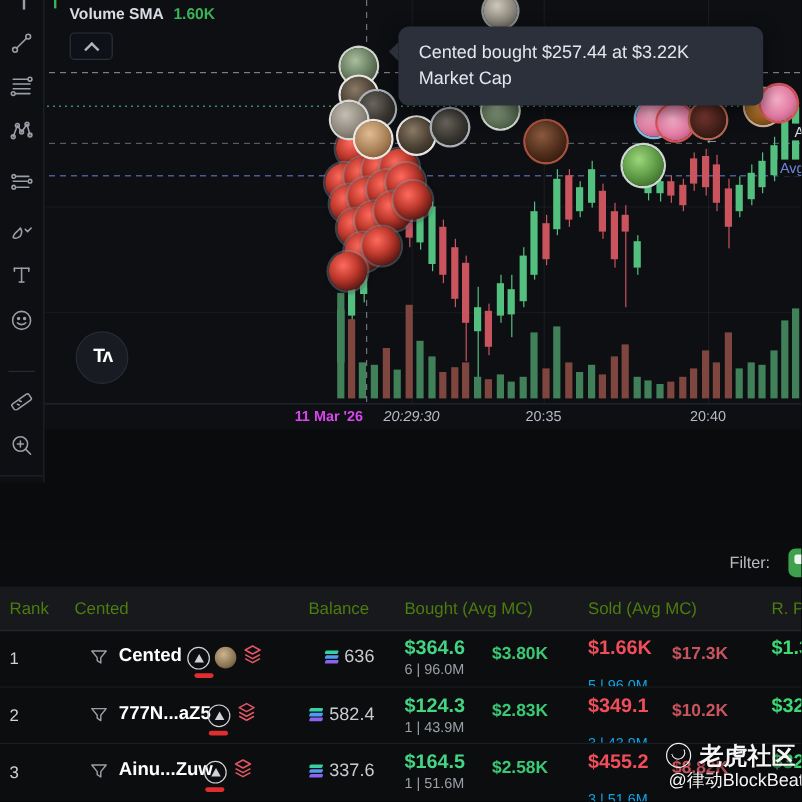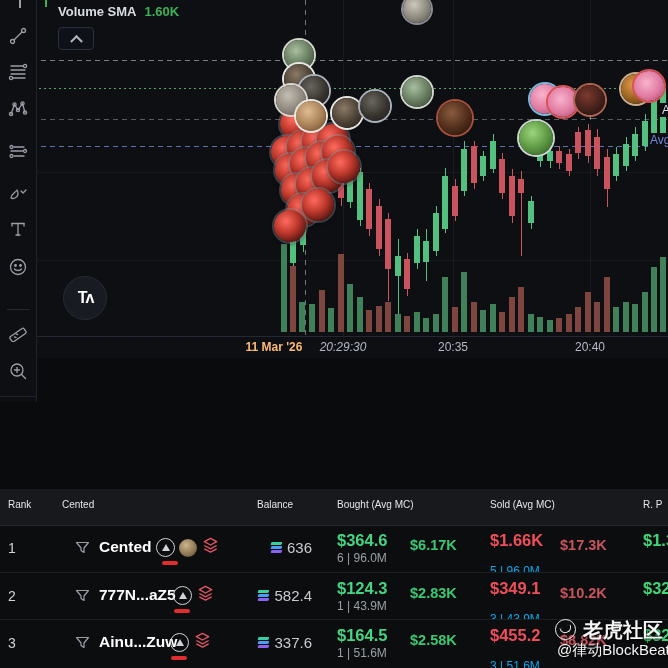--- a/index.html
+++ b/index.html
@@ -52,42 +52,42 @@
   
   #tools{position:absolute;left:0;top:0;width:36px;height:402px;background:#0d0f13;border-right:1px solid #1e222a;z-index:7;}
   .tool{position:absolute;left:0;width:36px;height:34px;display:flex;align-items:center;justify-content:center;}
   .tool svg{stroke:#9b9ea6;fill:none;stroke-width:1.3;stroke-linecap:round;stroke-linejoin:round;}
   #tool-div{position:absolute;left:7px;width:22px;height:1px;background:#262a32;top:309px;}
   #tools-bottom{position:absolute;left:0;top:396px;width:36px;height:1px;background:#1e222a;}
   #cross-part{position:absolute;left:19px;top:0;width:2px;height:8px;background:#9b9ea6;}
   
   #axis{position:absolute;left:36px;top:336px;width:632px;height:21px;background:#0d0f13;border-top:1px solid #232833;z-index:6;}
   .axis-lab{position:absolute;top:3px;transform:translateX(-50%);font-size:12px;color:#b6bac2;white-space:nowrap;}
-  .axis-lab.bold{color:#fdba74;font-weight:bold;text-align:right;}
+  .axis-lab.bold{color:#d946ef;font-weight:bold;text-align:right;}
   
   #btoolbar{position:absolute;left:36px;top:357px;width:632px;height:45px;background:#0d0f13;border-top:1px solid #1f2430;z-index:6;}
   .tf{position:absolute;top:12px;font-size:13.5px;color:#b4b8bf;}
   #tf-div{position:absolute;left:124px;top:11px;width:1px;height:21px;background:#2a2e36;}
   #goto{position:absolute;left:138px;top:10px;}
   #goto svg{stroke:#b4b8bf;fill:none;stroke-width:1.3;stroke-linecap:round;stroke-linejoin:round;}
   #rtime{position:absolute;left:606px;top:13px;font-size:13px;color:#9ba0a8;}
   #handle{position:absolute;left:394px;top:41px;width:18px;height:3px;border-radius:2px;background:#4a4f57;}
   
   #tabs{position:absolute;left:0;top:402px;width:668px;height:47px;background:#0b0c0e;border-bottom:1px solid #1d2024;z-index:6;}
   .tab{position:absolute;top:15px;font-size:14.5px;font-weight:600;color:#e6e8ea;white-space:nowrap;}
   .tab.active{color:#46d97f;}
   #tab-underline{position:absolute;left:450px;top:43px;width:136px;height:3px;border-radius:2px;background:#46d97f;}
   
   #filterbar{position:absolute;left:0;top:449px;width:668px;height:40px;background:#0b0c0d;border-bottom:1px solid #191c20;z-index:6;}
   #filter-label{position:absolute;left:608px;top:12px;font-size:13.5px;color:#b8bcc2;}
   #filter-btn{position:absolute;left:657px;top:8px;width:24px;height:24px;border-radius:6px;background:#3da14e;}
   #filter-btn i{position:absolute;left:5px;top:5px;width:8px;height:8px;border-radius:2px;background:rgba(255,255,255,.9);}
   
   #thead{position:absolute;left:0;top:489px;width:668px;height:36px;background:#17191c;border-bottom:1px solid #24272c;z-index:6;}
-  .th{position:absolute;top:10px;font-size:10px;color:#e5e5e5;white-space:nowrap;}
+  .th{position:absolute;top:10px;font-size:14px;color:#4d7c0f;white-space:nowrap;}
   .row{position:absolute;left:0;width:668px;height:47px;background:#0c0d0f;}
   .row+.row{border-top:1px solid #1b1e22;}
   .cell{position:absolute;white-space:nowrap;}
   .rank{left:8px;top:15px;font-size:14px;color:#cfd2d7;}
   .funnel{left:74px;top:14px;}
   .funnel svg{stroke:#9b9ea6;fill:none;stroke-width:1.2;stroke-linejoin:round;}
   .name{left:99px;top:13px;font-size:15.5px;font-weight:bold;color:#ffffff;}
   .badges{top:11px;display:flex;align-items:center;gap:4px;}
   .pump{width:19px;height:19px;border-radius:50%;border:1.5px solid #cfd2d8;box-sizing:border-box;display:flex;align-items:center;justify-content:center;}
   .pump i{width:0;height:0;border-left:4px solid transparent;border-right:4px solid transparent;border-bottom:7px solid #cfd2d8;}
@@ -289,20 +289,24 @@
         <div class="rlabel" style="top: 133px; color: rgb(110, 134, 216); left: 648px;">Avg</div>
         <div class="rlabel" style="top: 109px; color: rgb(174, 180, 189); left: 585px;">←</div>
       </div>
     <div id="gtick"></div>
     <div id="ind">
       <span>Volume SMA</span><span class="val">1.60K</span>
     </div>
     <div id="collapse">
         <i></i>
       </div>
+    <div id="tooltip">
+      <div class="arr"></div>
+      <span>Cented bought $257.44 at $3.22K Market Cap</span>
+    </div>
     <div id="tvlogo">Tʌ</div>
   </div>
 
   <div id="tools">
     <div id="cross-part"></div>
     <div class="tool" style="top:19px">
       <svg width="20" height="20" viewBox="0 0 20 20">
           <circle cx="4.5" cy="15.5" r="2"></circle>
           <circle cx="15.5" cy="4.5" r="2"></circle>
           <line x1="6.2" y1="13.8" x2="13.8" y2="6.2"></line>
@@ -382,20 +386,26 @@
 
   <div id="axis">
       <span class="axis-lab bold" style="left: 238px;">11 Mar '26</span>
       <span class="axis-lab" style="left: 307px; font-style: italic;">20:29:30</span>
       <span class="axis-lab" style="left: 417px;">20:35</span>
       <span class="axis-lab" style="left: 554px;">20:40</span>
     </div>
 
 
 
+  <div id="filterbar">
+    <span id="filter-label">Filter:</span>
+    <div id="filter-btn">
+        <i></i>
+      </div>
+  </div>
 
   <div id="thead">
     <span class="th" style="left:8px">Rank</span>
     <span class="th" style="left:62px">Cented</span>
     <span class="th" style="left:257px">Balance</span>
     <span class="th" style="left:337px">Bought (Avg MC)</span>
     <span class="th" style="left:490px">Sold (Avg MC)</span>
     <span class="th" style="left:643px">R. P</span>
   </div>
 
@@ -424,21 +434,21 @@
     <span class="cell balance">
       <span class="sol">
           <i></i>
           <i></i>
           <i></i>
         </span>
       <span>636</span>
     </span>
     <span class="cell bought-main">$364.6</span>
     <span class="cell bought-sub">6 | 96.0M</span>
-    <span class="cell bought-avg">$6.17K</span>
+    <span class="cell bought-avg">$3.80K</span>
     <span class="cell sold-main">$1.66K</span>
     <span class="cell sold-sub"><span>5 | </span><span class="u-red">96.0M</span></span>
     <span class="cell sold-avg">$17.3K</span>
     <span class="cell rpnl">$1.3</span>
   </div>
 
   <div class="row" style="top:572px">
     <span class="cell rank">2</span>
     <span class="cell funnel">
       <svg width="17" height="17" viewBox="0 0 17 17">

